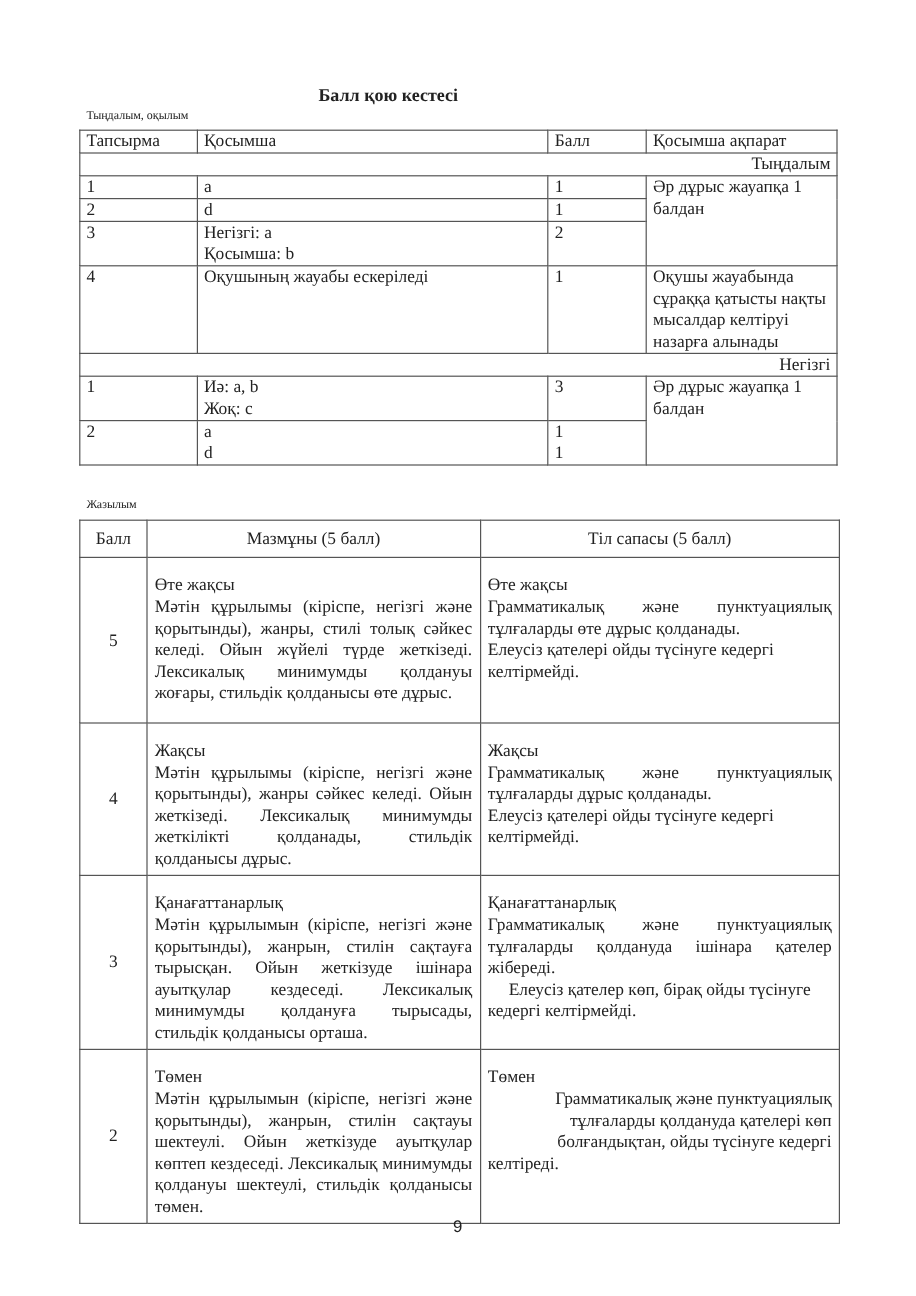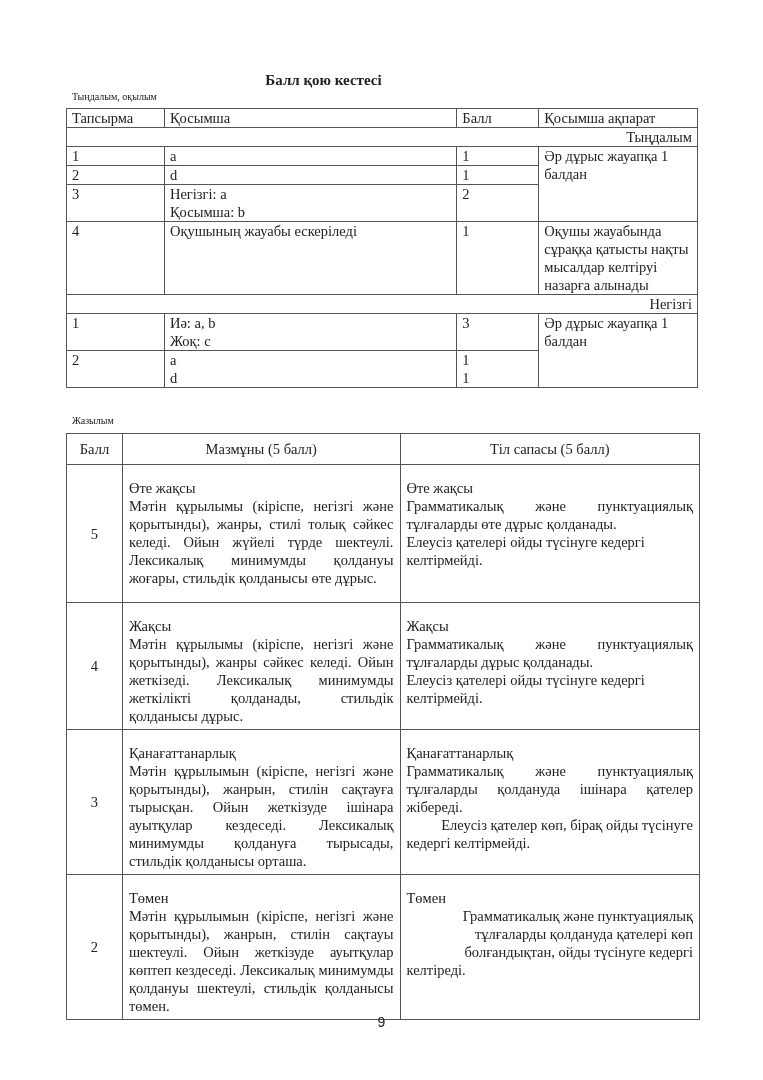--- a/index.html
+++ b/index.html
@@ -112,21 +112,21 @@
   <tbody>
       <tr>
     <th>Балл</th>
     <th>Мазмұны (5 балл)</th>
     <th>Тіл сапасы (5 балл)</th>
   </tr>
   <tr style="height:138px">
     <td class="score">5</td>
     <td class="content">
       <span class="line">Өте жақсы</span>
-      <span class="line">Мәтін құрылымы (кіріспе, негізгі және қорытынды), жанры, стилі толық сәйкес келеді. Ойын жүйелі түрде шектеулі. Лексикалық минимумды қолдануы жоғары, стильдік қолданысы өте дұрыс.</span>
+      <span class="line">Мәтін құрылымы (кіріспе, негізгі және қорытынды), жанры, стилі толық сәйкес келеді. Ойын жүйелі түрде жеткізеді. Лексикалық минимумды қолдануы жоғары, стильдік қолданысы өте дұрыс.</span>
     </td>
     <td class="content">
       <span class="line">Өте жақсы</span>
       <span class="line">Грамматикалық және пунктуациялық тұлғаларды өте дұрыс қолданады.</span>
       <span class="line" style="text-align:left">Елеусіз қателері ойды түсінуге кедергі келтірмейді.</span>
     </td>
   </tr>
   <tr style="height:118px">
     <td class="score">4</td>
     <td class="content">
@@ -141,21 +141,21 @@
   </tr>
   <tr style="height:136px">
     <td class="score">3</td>
     <td class="content">
       <span class="line">Қанағаттанарлық</span>
       <span class="line">Мәтін құрылымын (кіріспе, негізгі және қорытынды), жанрын, стилін сақтауға тырысқан. Ойын жеткізуде ішінара ауытқулар кездеседі. Лексикалық минимумды қолдануға тырысады, стильдік қолданысы орташа.</span>
     </td>
     <td class="content">
       <span class="line">Қанағаттанарлық</span>
       <span class="line">Грамматикалық және пунктуациялық тұлғаларды қолдануда ішінара қателер жібереді.</span>
-      <span class="line" style="text-align:right">Елеусіз қателер көп, бірақ ойды түсінуге кедергі келтірмейді.</span>
+      <span class="line" style="text-align:center">Елеусіз қателер көп, бірақ ойды түсінуге кедергі келтірмейді.</span>
     </td>
   </tr>
   <tr style="height:136px">
     <td class="score">2</td>
     <td class="content">
       <span class="line">Төмен</span>
       <span class="line">Мәтін құрылымын (кіріспе, негізгі және қорытынды), жанрын, стилін сақтауы шектеулі. Ойын жеткізуде ауытқулар көптеп кездеседі. Лексикалық минимумды қолдануы шектеулі, стильдік қолданысы төмен.</span>
     </td>
     <td class="content">
       <span class="line">Төмен</span>

